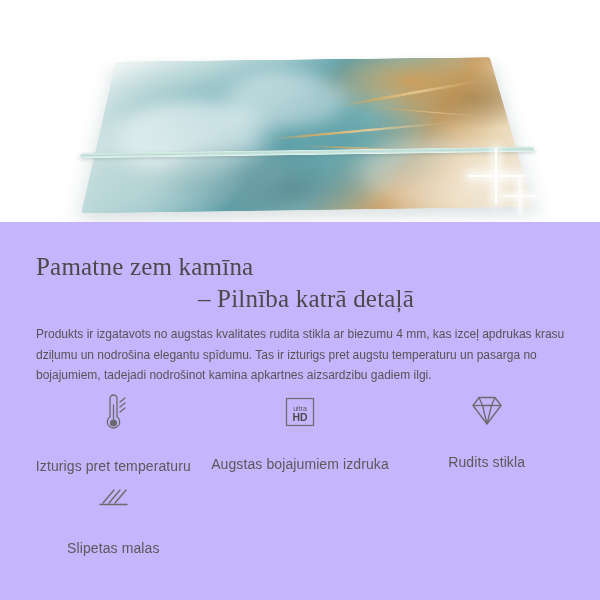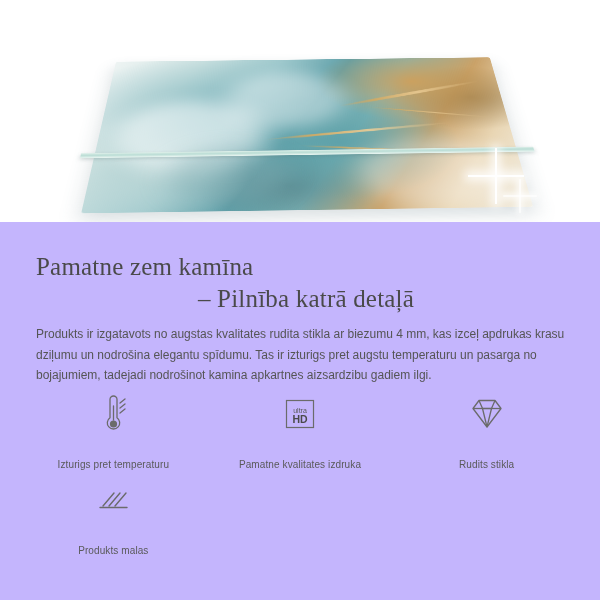--- a/index.html
+++ b/index.html
@@ -153,21 +153,21 @@
     justify-content: space-between;
   }
   .feature .ico {
     height: 46px;
     display: flex;
     align-items: center;
     justify-content: center;
   }
   .feature .cap {
     margin-top: 24px;
-    font-size: 10px;
+    font-size: 14px;
     color: #5a5a5a;
     text-align: center;
     letter-spacing: .1px;
   }
   svg { display: block; }
 </style>
 </head>
 <body>
 
 <div class="page">
@@ -218,21 +218,21 @@
     </div>
 
     <div class="feature">
       <span class="ico">
         <svg width="40" height="40" viewBox="0 0 40 40">
           <rect x="6.5" y="6.5" width="27" height="27" fill="none" stroke="#6b6b6b" stroke-width="1.2"></rect>
           <text x="20" y="18.5" text-anchor="middle" font-family="Liberation Sans, sans-serif" font-size="7" fill="#5a5a5a">ultra</text>
           <text x="20" y="29" text-anchor="middle" font-family="Liberation Sans, sans-serif" font-size="10.5" font-weight="bold" fill="#4a4a4a">HD</text>
         </svg>
       </span>
-      <span class="cap">Pamatne kvalitates izdruka</span>
+      <span class="cap">Augstas bojajumiem izdruka</span>
     </div>
 
 
     <div class="feature">
       <span class="ico">
         <svg width="44" height="38" viewBox="0 0 44 38">
           <g fill="none" stroke="#6b6b6b" stroke-width="1.3" stroke-linejoin="round">
             <path d="M8 13.5 L14 5.5 H30 L36 13.5 L22 32 Z"></path>
             <path d="M8 13.5 H36"></path>
             <path d="M14 5.5 L17.5 13.5 L22 32"></path>
@@ -248,18 +248,18 @@
       <span class="ico">
         <svg width="44" height="34" viewBox="0 0 44 34">
           <g stroke="#6b6b6b" stroke-width="1.4" stroke-linecap="round">
             <line x1="12" y1="23" x2="23" y2="10"></line>
             <line x1="18" y1="23" x2="29" y2="10"></line>
             <line x1="24" y1="23" x2="35" y2="10"></line>
             <line x1="9" y1="24.5" x2="36" y2="24.5"></line>
           </g>
         </svg>
       </span>
-      <span class="cap">Produkts malas</span>
+      <span class="cap">Slipetas malas</span>
     </div>
 
 
   </div>
 </div>
 
 </body></html>

